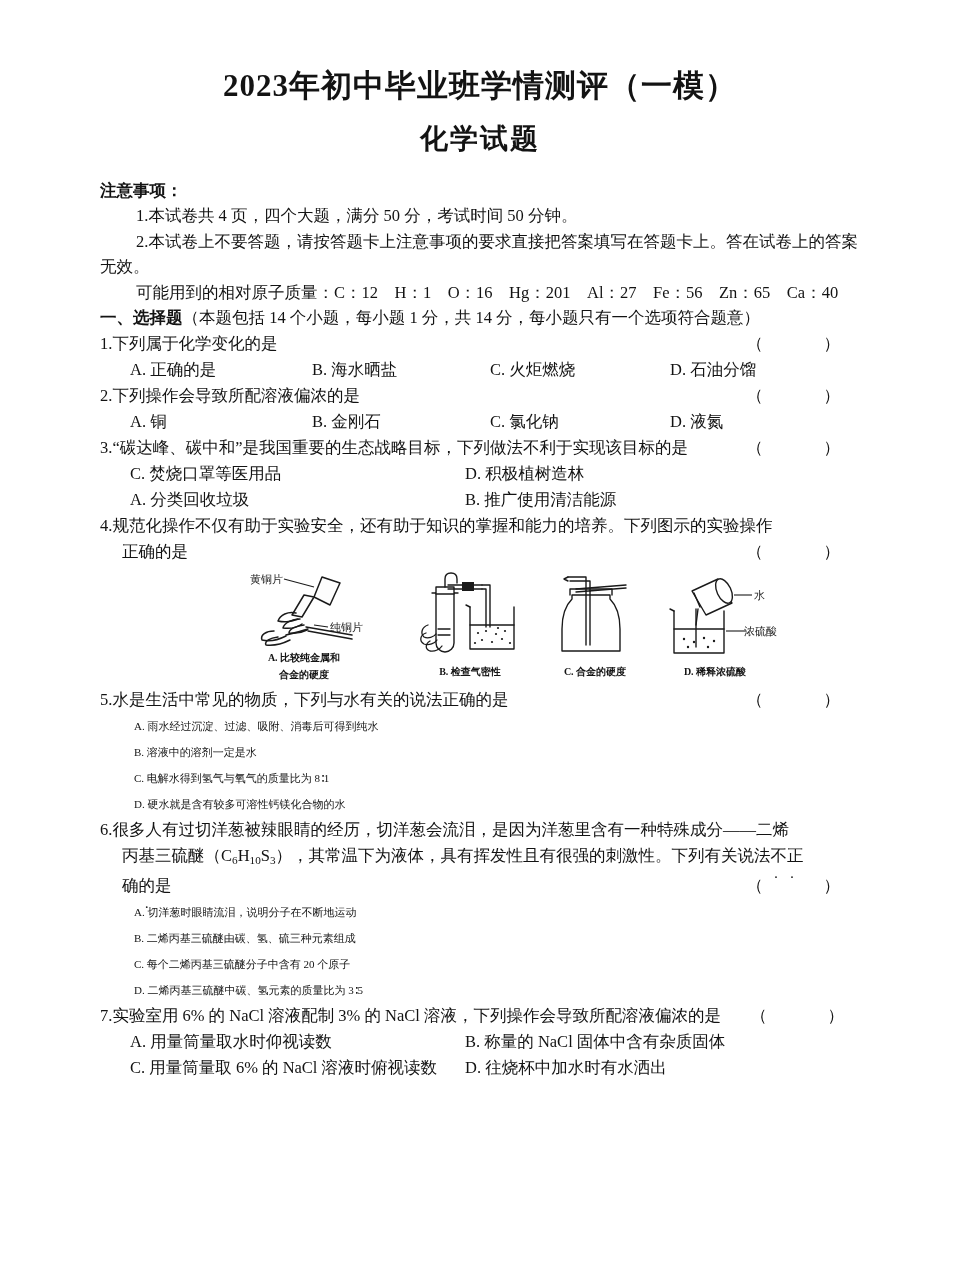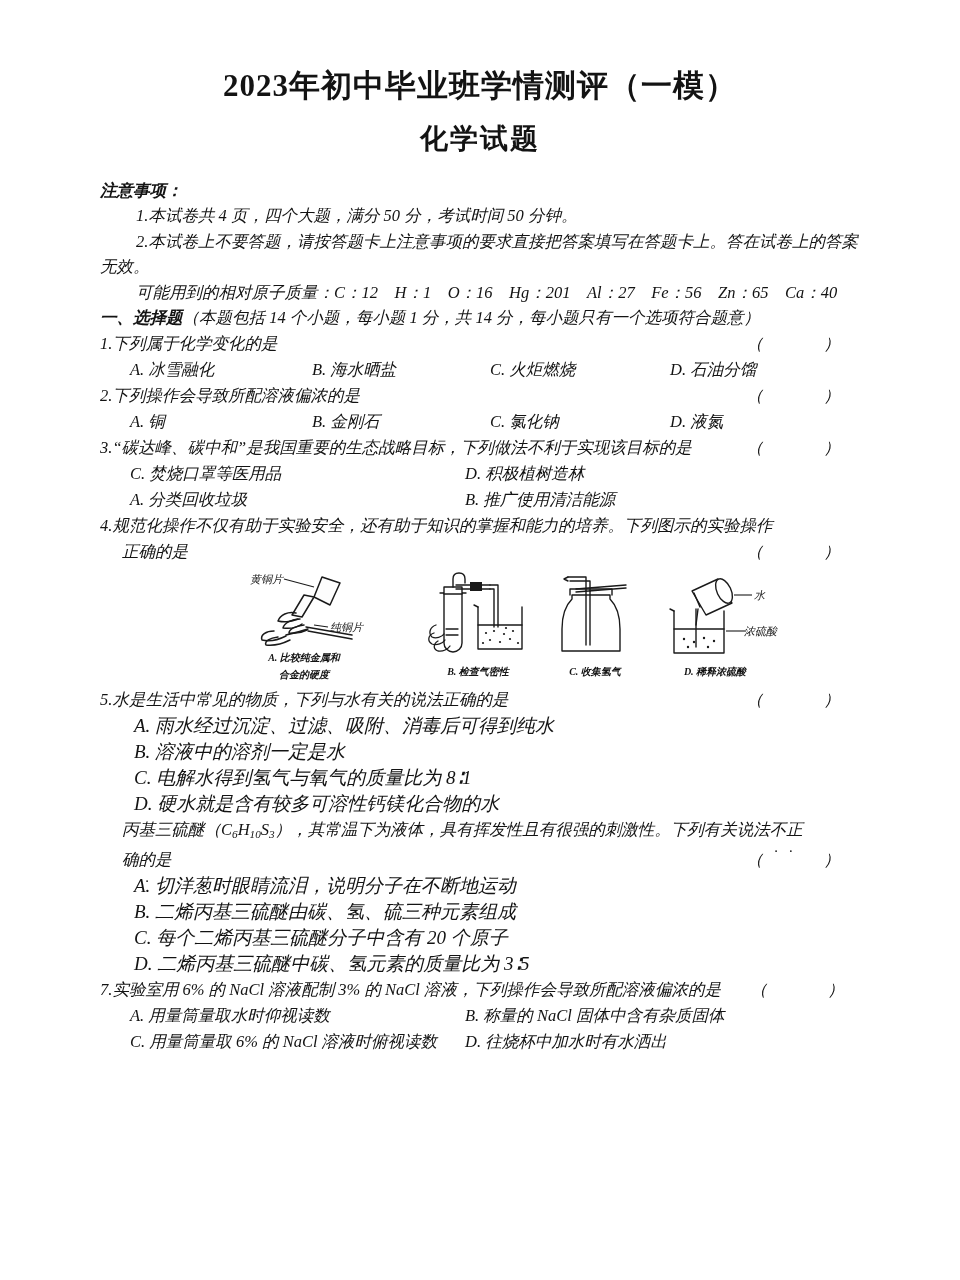--- a/index.html
+++ b/index.html
@@ -41,21 +41,20 @@
     letter-spacing: 2px;
     margin: 0;
     padding-top: 18px;
     line-height: 1.2;
   }
 
   
   .content {
     padding: 0 98px 0 100px;
     margin-top: 22px;
-    font-style: italic;
   }
   .line {
     font-size: 16.5px;
     line-height: 25.5px;
     position: relative;
     white-space: nowrap;
   }
   .wrap-line { white-space: normal; }
   .bold { font-weight: bold; }
   .indent3 { padding-left: 36px; }
@@ -88,21 +87,21 @@
   .opts-2 {
     display: flex;
     padding-left: 30px;
     font-size: 16.5px;
     line-height: 26px;
   }
   .opts-2 > span:nth-child(1) { width: 335px; }
 
   .opt-line {
     padding-left: 34px;
-    font-size: 19px;
+    font-size: 11px;
     line-height: 26px;
   }
 
   sub { font-size: 0.68em; vertical-align: -0.28em; }
 
   
   .dotted {
     position: relative;
     display: inline-block;
   }
@@ -146,21 +145,21 @@
   .fig svg { display: block; margin: 0 auto; }
   .fig-cap {
     font-size: 10px;
     line-height: 17px;
     font-weight: bold;
     margin-top: 2px;
     white-space: nowrap;
   }
   .fig-cap.two { white-space: normal; width: 140px; }
   .fig-a { left: 134px; width: 150px; }
-  .fig-b { left: 308px; width: 140px; }
+  .fig-b { left: 300px; width: 140px; }
   .fig-c { left: 430px; width: 130px; }
   .fig-d { left: 540px; width: 150px; }
 </style>
 </head>
 <body>
 
 <div class="page">
 
   <h1 class="main-title">2023年初中毕业班学情测评（一模）</h1>
   <h2 class="sub-title">化学试题</h2>
@@ -172,21 +171,21 @@
     <div class="line wrap-line" style="text-indent:36px;">2.本试卷上不要答题，请按答题卡上注意事项的要求直接把答案填写在答题卡上。答在试卷上的答案无效。</div>
     <div class="line indent3">可能用到的相对原子质量：C：12　H：1　O：16　Hg：201　Al：27　Fe：56　Zn：65　Ca：40</div>
 
     <div class="line"><span class="bold">一、选择题</span><span>（本题包括 14 个小题，每小题 1 分，共 14 分，每小题只有一个选项符合题意）</span></div>
 
     <div class="qrow">
       <span>1.</span><span>下列属于化学变化的是</span>
       <span class="bracket">（　）</span>
     </div>
     <div class="opts-4">
-      <span>A. 冰雪融化</span>
+      <span>A. 正确的是</span>
       <span>B. 海水晒盐</span>
       <span>C. 火炬燃烧</span>
       <span>D. 石油分馏</span>
     </div>
 
     <div class="qrow">
       <span>2.</span><span>下列操作会导致所配溶液偏浓的是</span>
       <span class="bracket">（　）</span>
     </div>
     <div class="opts-4">
@@ -308,21 +307,21 @@
             <path d="M50 22 L50 76"></path>
 
             <path d="M46 22 L46 8 L28 8"></path>
             <path d="M50 22 L50 12 L30 12"></path>
             <path d="M28 8 L24 10 L28 12"></path>
 
             <path d="M36 20 L86 16"></path>
             <path d="M36 23 L86 19"></path>
           </g>
         </svg>
-        <div class="fig-cap">C. 收集氢气</div>
+        <div class="fig-cap">C. 合金的硬度</div>
       </div>
 
       <div class="fig fig-d">
         <svg width="150" height="92" viewBox="0 0 150 92">
           <g fill="none" stroke="#1a1a1a" stroke-width="1.4" stroke-linecap="round" stroke-linejoin="round">
 
             <path d="M52 22 L78 10 L92 34 L66 46 Z" fill="#fff"></path>
             <ellipse cx="84" cy="22" rx="7" ry="13" transform="rotate(-25 84 22)" fill="#fff"></ellipse>
             <path d="M54 24 L60 38"></path>
 
@@ -355,20 +354,23 @@
 
     <div class="qrow">
       <span>5.</span><span>水是生活中常见的物质，下列与水有关的说法正确的是</span>
       <span class="bracket">（　）</span>
     </div>
     <div class="opt-line">A. 雨水经过沉淀、过滤、吸附、消毒后可得到纯水</div>
     <div class="opt-line">B. 溶液中的溶剂一定是水</div>
     <div class="opt-line">C. 电解水得到氢气与氧气的质量比为 8∶1</div>
     <div class="opt-line">D. 硬水就是含有较多可溶性钙镁化合物的水</div>
 
+    <div class="qrow">
+      <span>6.</span><span>很多人有过切洋葱被辣眼睛的经历，切洋葱会流泪，是因为洋葱里含有一种特殊成分——二烯</span>
+    </div>
     <div class="qrow" style="padding-left:22px;">
       <span>丙基三硫醚（C</span><sub>6</sub><span>H</span><sub>10</sub><span>S</span><sub>3</sub><span>），其常温下为液体，具有挥发性且有很强的刺激性。下列有关说法</span><span class="dotted">不正</span>
     </div>
     <div class="qrow" style="padding-left:22px;">
       <span class="dotted-1">确的是</span>
       <span class="bracket">（　）</span>
     </div>
     <div class="opt-line">A. 切洋葱时眼睛流泪，说明分子在不断地运动</div>
     <div class="opt-line">B. 二烯丙基三硫醚由碳、氢、硫三种元素组成</div>
     <div class="opt-line">C. 每个二烯丙基三硫醚分子中含有 20 个原子</div>

